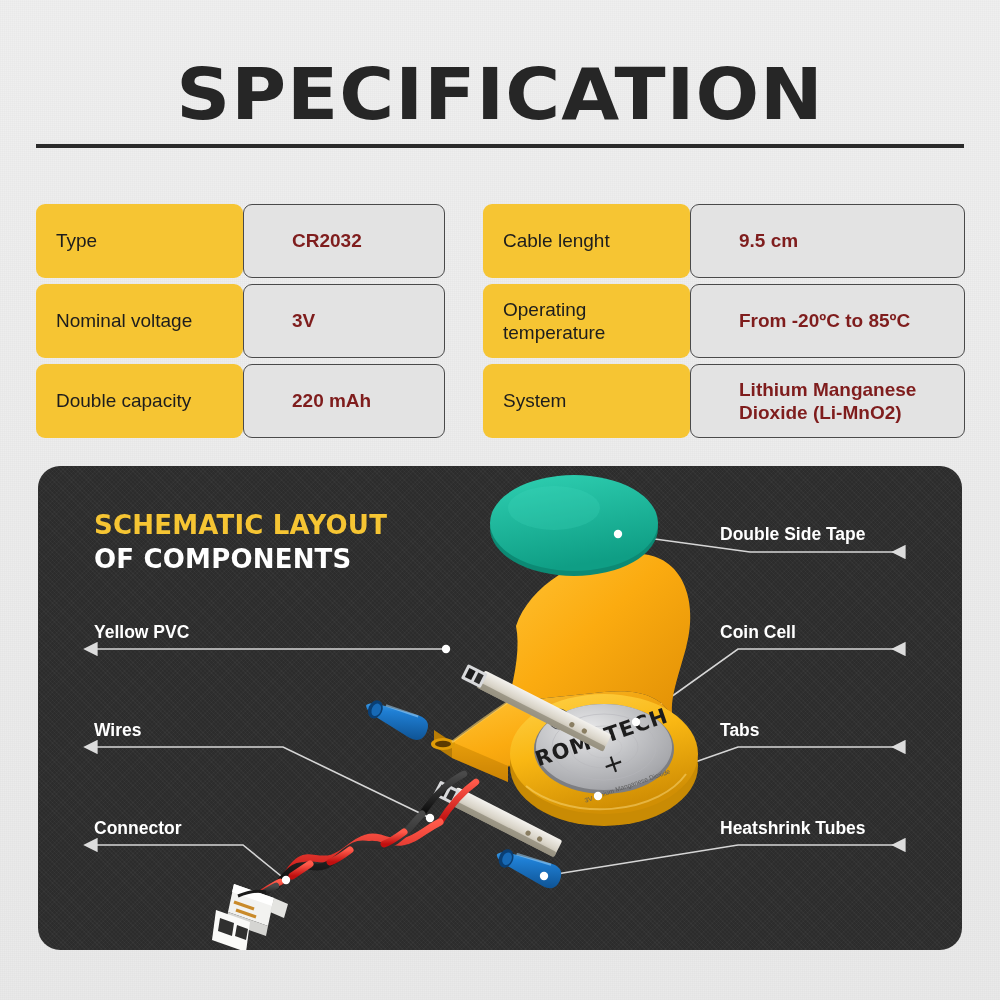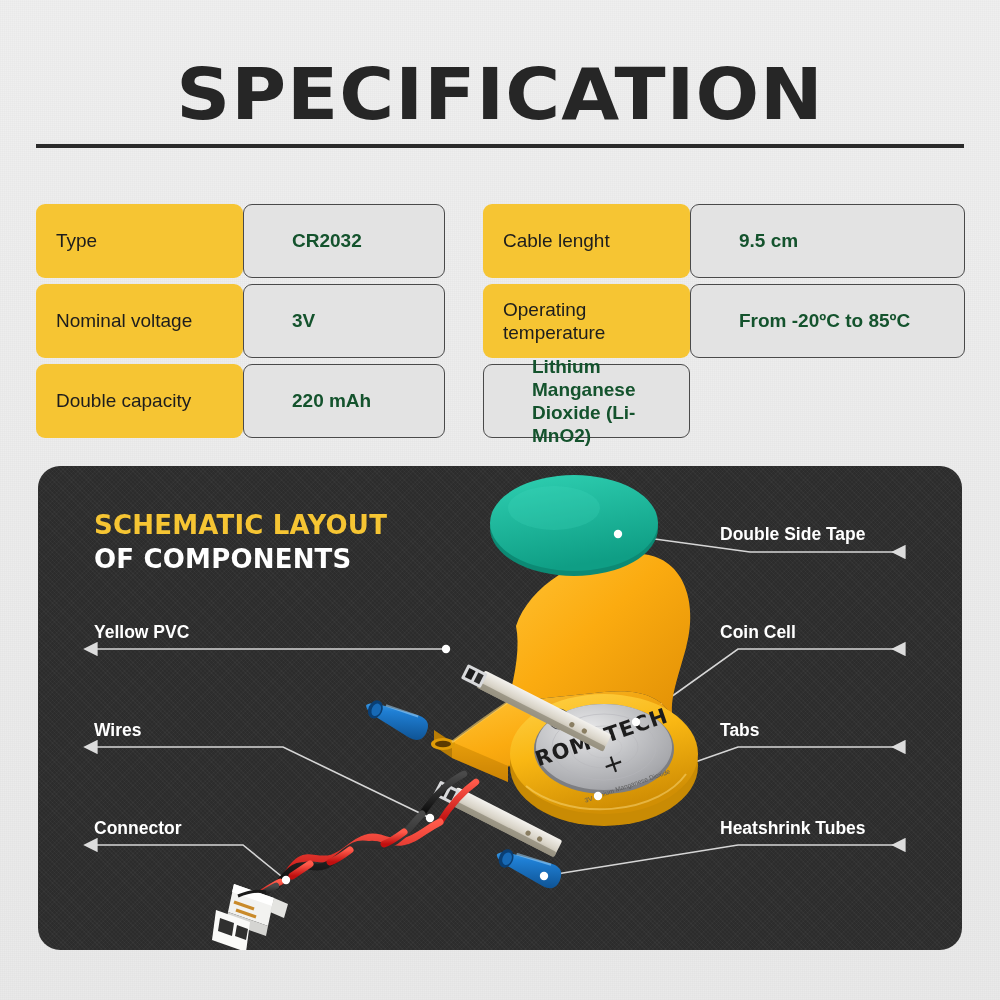--- a/index.html
+++ b/index.html
@@ -56,21 +56,21 @@
     line-height:1.22;
   }
   .cell.key {
     background:#f6c533;
     color:#1d1d1d;
     font-weight:normal;
   }
   .cell.val {
     background:#e3e3e3;
     border:1.5px solid #4a4a4a;
-    color:#14532d;
+    color:#7f1d1d;
     font-weight:bold;
     padding-left:48px;
   }
   .spacer { background:transparent; }
 
   
   #panel {
     position:absolute; left:38px; top:466px;
     width:924px; height:484px;
     border-radius:22px;
@@ -125,20 +125,21 @@
 
     <div class="cell key">Nominal voltage</div>
     <div class="cell val">3V</div>
     <div class="spacer"></div>
     <div class="cell key">Operating temperature</div>
     <div class="cell val">From -20ºC to 85ºC</div>
 
     <div class="cell key">Double capacity</div>
     <div class="cell val">220 mAh</div>
     <div class="spacer"></div>
+    <div class="cell key">System</div>
     <div class="cell val">Lithium Manganese Dioxide (Li-MnO2)</div>
 
   </div>
 
   <div id="panel">
 
     <div id="sch-title">
       <span class="l1">SCHEMATIC LAYOUT</span>
       <span class="l2">OF COMPONENTS</span>
     </div>

